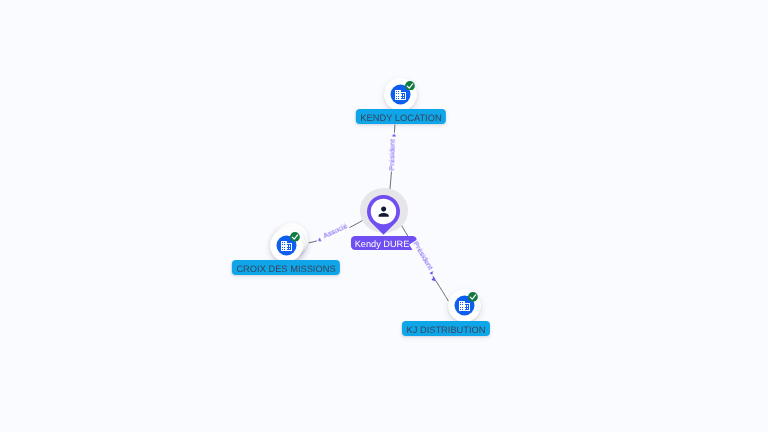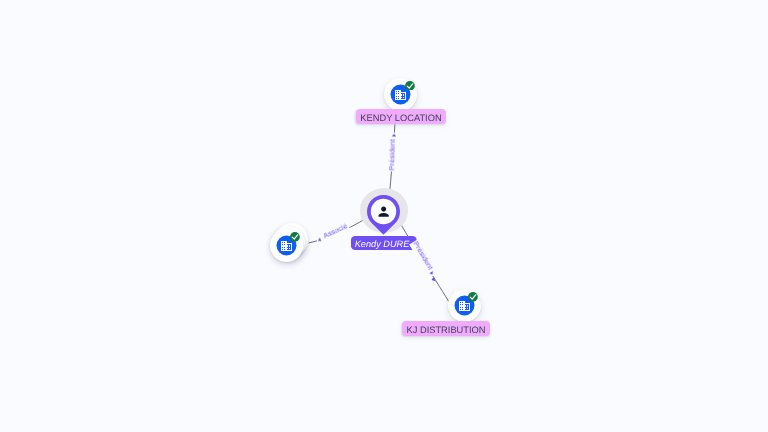--- a/index.html
+++ b/index.html
@@ -22,27 +22,27 @@
   .cblob{position:absolute;left:0;top:0;width:33px;height:33px;}
   .cblob svg,.badge svg{display:block;}
   .dglyph{position:absolute;left:11px;top:12px;}
   .badge{position:absolute;width:9.8px;height:9.8px;left:20.4px;top:3.0px;}
 
   
   .pin{position:absolute;}
   .halo{position:absolute;border-radius:50%;background:#e6e6ea;}
 
   
-  .nlabel{position:absolute;will-change:transform;white-space:nowrap;background:#f0abfc;border-radius:4px;
+  .nlabel{position:absolute;will-change:transform;white-space:nowrap;background:#0ea5e9;border-radius:4px;
           height:14.7px;line-height:18.2px;padding:0 4.5px;
           font-size:9.3px;color:#3b4257;
           box-shadow:0 1px 2px rgba(35,40,70,.11),0 2px 5px rgba(35,40,70,.07);}
   .plabel{position:absolute;will-change:transform;white-space:nowrap;background:#6f4ef2;border-radius:4.5px;
           height:14.3px;line-height:17.6px;padding:0 7.8px 0 3.9px;
-          font-size:9.2px;color:#fff;font-style:italic;}
+          font-size:9.2px;color:#fff;}
   .ctr{transform:translateX(-50%);}
   .elabel{position:absolute;will-change:transform;white-space:nowrap;color:#6f4ef2;font-size:7.2px;
           letter-spacing:.1px;line-height:9px;height:9px;background:#fbfcff;padding:0 1px;
           display:flex;align-items:center;}
   .etxt{display:block;position:relative;top:-1.6px;}
   .earr{display:block;margin-left:3px;}
   .earr.rev{margin-left:0;margin-right:4.2px;}
 </style>
 </head>
 <body>
@@ -91,20 +91,21 @@
         <path d="M12 7V3H2v18h20V7H12zM6 19H4v-2h2v2zm0-4H4v-2h2v2zm0-4H4V9h2v2zm0-4H4V5h2v2zm4 12H8v-2h2v2zm0-4H8v-2h2v2zm0-4H8V9h2v2zm0-4H8V5h2v2zm10 12h-8v-2h2v-2h-2v-2h2v-2h-2V9h8v10zm-2-8h-2v2h2v-2zm0 4h-2v2h2v-2z" fill="#ffffff"></path>
       </svg>
     </div>
     <div class="badge">
       <svg width="9.8" height="9.8" viewBox="0 0 24 24">
         <circle cx="12" cy="12" r="12" fill="#117a42"></circle>
         <path d="M5.5 12.6 L10.4 17.4 L18.8 6.8" fill="none" stroke="#fff" stroke-width="2.9" stroke-linecap="round" stroke-linejoin="round"></path>
       </svg>
     </div>
   </div>
+  <div class="nlabel ctr" style="left:285.6px;top:259.6px;">CROIX DES MISSIONS</div>
 
   <div class="cnode" style="left:448.1px;top:288.8px;">
     <div class="cdisc"></div>
     <div class="cblob">
       <svg width="33" height="33" viewBox="0 0 33 33">
         <circle cx="16.5" cy="16.5" r="10" fill="#0e5ef0"></circle>
       </svg>
       <svg class="dglyph" width="11" height="10" viewBox="2 3 20 18" shape-rendering="crispEdges">
         <path d="M12 7V3H2v18h20V7H12zM6 19H4v-2h2v2zm0-4H4v-2h2v2zm0-4H4V9h2v2zm0-4H4V5h2v2zm4 12H8v-2h2v2zm0-4H8v-2h2v2zm0-4H8V9h2v2zm0-4H8V5h2v2zm10 12h-8v-2h2v-2h-2v-2h2v-2h-2V9h8v10zm-2-8h-2v2h2v-2zm0 4h-2v2h2v-2z" fill="#ffffff"></path>
       </svg>

